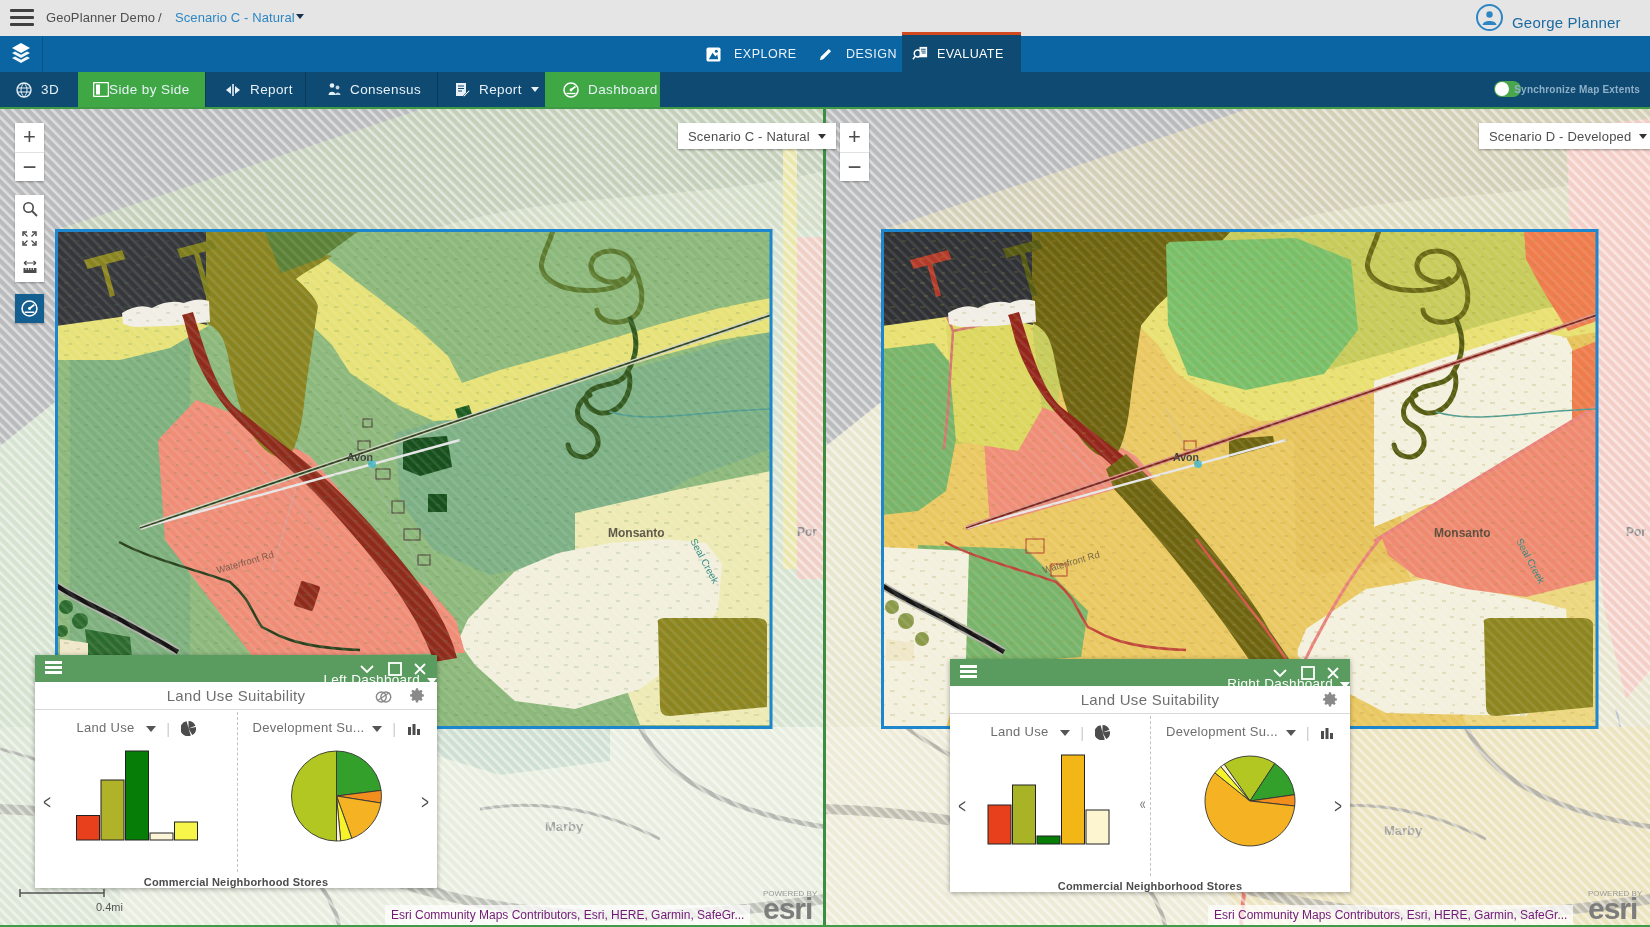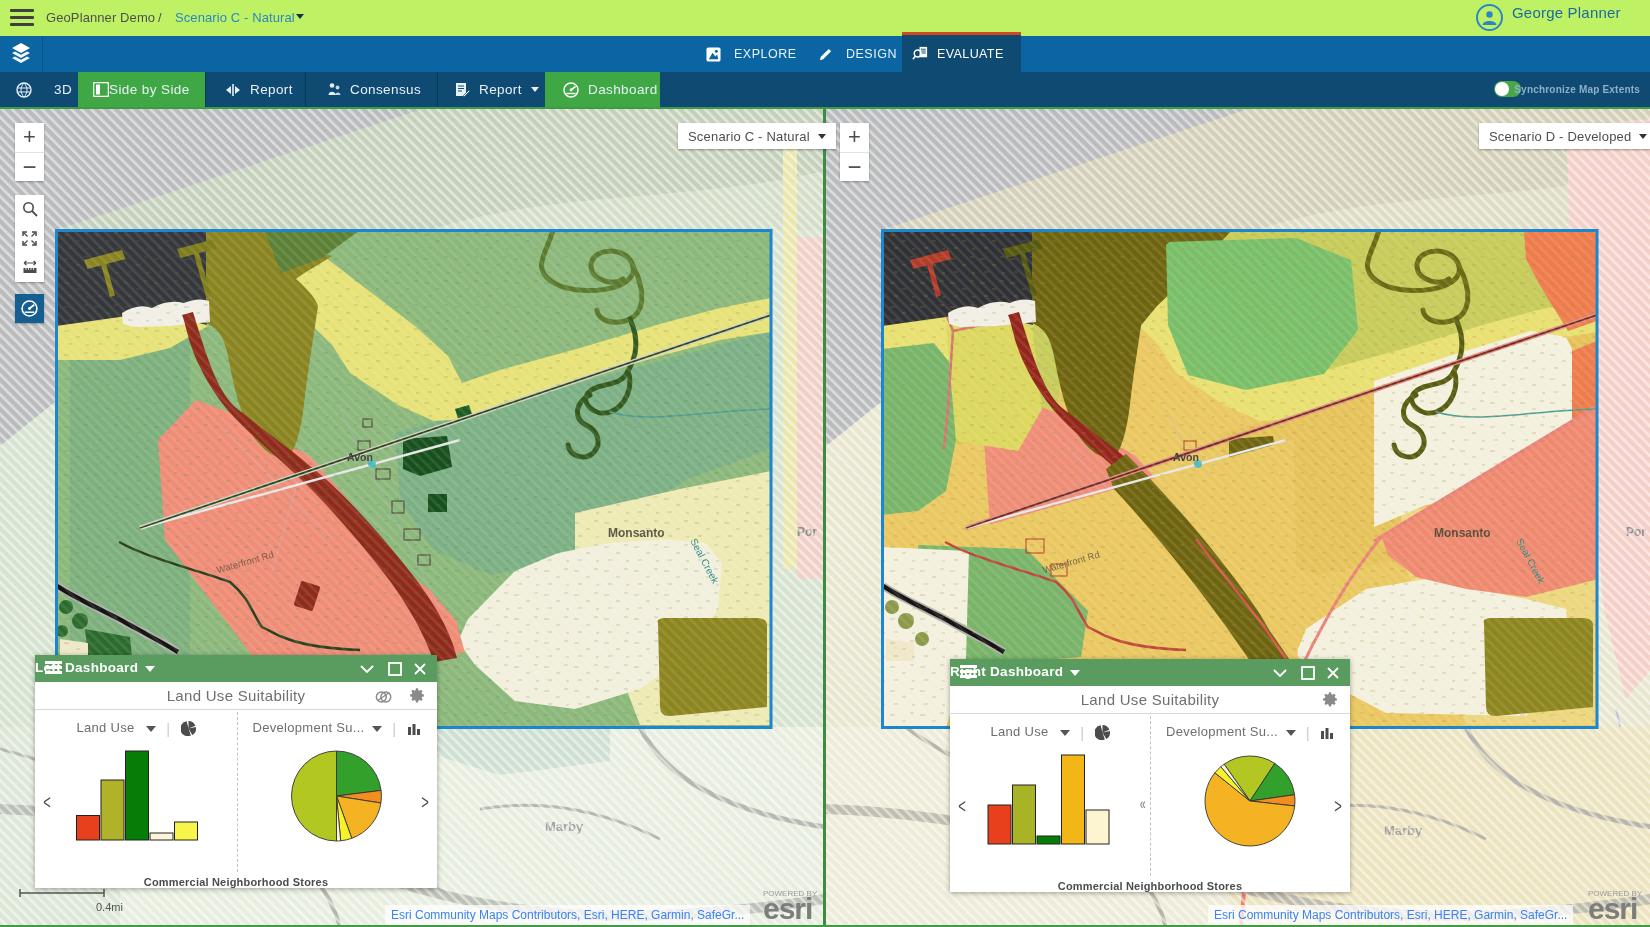--- a/index.html
+++ b/index.html
@@ -1,24 +1,24 @@
 <!DOCTYPE html>
 <html><head><meta charset="utf-8"><style>
 *{margin:0;padding:0;box-sizing:border-box}
 html,body{width:1650px;height:927px;overflow:hidden;font-family:"Liberation Sans",sans-serif;background:#fff}
 #app{position:relative;width:1650px;height:927px}
 
-#topbar{position:absolute;left:0;top:0;width:1650px;height:36px;background:#bef264}
+#topbar{position:absolute;left:0;top:0;width:1650px;height:36px;background:#e5e5e5}
 #burger{position:absolute;left:10px;top:9px;width:24px;height:17px}
 #burger div{height:3px;background:#404040;margin-bottom:4px;border-radius:1px}
 .crumb{position:absolute;top:10px;font-size:13px;color:#4f4f4f;letter-spacing:.1px}
 .crumb.blue{color:#2d86c4}
 #avatar{position:absolute;left:1476px;top:4px;width:27px;height:27px;border:2px solid #2d86c4;border-radius:50%}
 #avatar svg{display:block;margin:3px auto 0}
-#uname{position:absolute;left:1512px;top:4px;font-size:15px;color:#1c6ba0;letter-spacing:.2px}
+#uname{position:absolute;left:1512px;top:14px;font-size:15px;color:#1c6ba0;letter-spacing:.2px}
 
 #navbar{position:absolute;left:0;top:36px;width:1650px;height:36px;background:#0a65a2}
 .navtab{position:absolute;top:0;height:36px;color:#e9f2f9;font-size:12.5px;letter-spacing:.5px;display:flex;align-items:center}
 #evaltab{position:absolute;left:902px;top:32px;width:119px;height:40px;background:#0e4a72;border-top:3px solid #d0491f;color:#fff;font-size:12.5px;letter-spacing:.4px;display:flex;align-items:center}
 
 #toolbar{position:absolute;left:0;top:72px;width:1650px;height:35px;background:#0e4a72}
 .titem{position:absolute;top:0;height:35px;display:flex;align-items:center;color:#e8f1f8;font-size:13.5px;letter-spacing:.4px}
 .titem.green{background:#3fa845}
 .tsep{position:absolute;top:0;width:1px;height:35px;background:rgba(0,0,0,.22)}
 #greenline{position:absolute;left:0;top:107px;width:1650px;height:2px;background:#3e9a44}
@@ -28,26 +28,26 @@
 #lmap{left:0}#rmap{left:826px;width:824px}
 #divider{position:absolute;left:823px;top:0;width:3px;height:818px;background:#3c8c42}
 
 .mctl{position:absolute;background:#fff;width:29px;box-shadow:0 1px 2px rgba(0,0,0,.3)}
 .zbtn{height:29px;color:#4c4c4c;font-size:22px;line-height:27px;text-align:center;font-weight:400}
 .zbtn+.zbtn{border-top:1px solid #e2e2e2}
 .mdash{position:absolute;width:29px;height:29px;background:#155e90;box-shadow:0 1px 2px rgba(0,0,0,.3)}
 .scen{position:absolute;top:14px;height:26px;white-space:nowrap;background:#fff;box-shadow:0 1px 2px rgba(0,0,0,.35);font-size:13px;color:#4d4d4d;display:flex;align-items:center;padding:0 10px;letter-spacing:.2px}
 .scen .car{margin-left:8px;width:0;height:0;border-left:4.5px solid transparent;border-right:4.5px solid transparent;border-top:5px solid #333}
 
-.attr{position:absolute;bottom:2px;height:20px;background:rgba(255,255,255,.72);color:#3b82f6;font-size:12px;line-height:20px;padding:0 6px;white-space:nowrap}
+.attr{position:absolute;bottom:2px;height:20px;background:rgba(255,255,255,.72);color:#701a75;font-size:12px;line-height:20px;padding:0 6px;white-space:nowrap}
 .esrilogo{position:absolute;color:#7d7d7d;font-weight:700;letter-spacing:-1px}
 
 .dash{position:absolute;background:#fff;box-shadow:0 1px 5px rgba(0,0,0,.35)}
 .dhead{height:27px;background:#5a9c60;position:relative;color:#fff}
-.dtitle{position:absolute;width:100%;text-align:left;top:5px;font-size:13.5px;font-weight:700;letter-spacing:.3px}
+.dtitle{position:absolute;width:100%;text-align:right;top:17px;font-size:13.5px;font-weight:400;letter-spacing:.3px}
 .dham{position:absolute;left:10px;top:6px;width:17px;height:14px}
 .dham div{height:2.5px;background:#fff;margin-bottom:2.6px}
 .dwin{position:absolute;right:8px;top:5px;font-size:14px;letter-spacing:6px;white-space:nowrap}
 .dsub{height:28px;border-bottom:1px solid #d9d9d9;position:relative;color:#6f6f6f;font-size:15px;text-align:center;line-height:28px;letter-spacing:.3px}
 .dcharts{position:relative}
 .chead{position:absolute;top:10px;width:100%;text-align:center;color:#6e6e6e;font-size:13px;letter-spacing:.3px}
 .cdiv{position:absolute;top:2px;bottom:14px;border-left:1px dashed #c3c3c3}
 .arr{position:absolute;color:#4a4a4a;font-size:21px;font-weight:400;font-family:"Liberation Sans",sans-serif;transform:scaleX(.62)}
 .dcap{position:absolute;width:100%;text-align:center;font-size:11px;font-weight:700;color:#4c4c4c;letter-spacing:.2px}
 </style></head>
@@ -108,21 +108,21 @@
       </svg>
       <span style="margin-left:8px">EVALUATE</span>
     </div>
 
 <div id="toolbar">
   <div class="titem" style="left:0;width:78px;padding-left:16px">
         <svg width="16" height="16" viewBox="0 0 16 16">
           <circle cx="8" cy="8" r="7" fill="none" stroke="#e8f1f8" stroke-width="1.4"></circle>
           <path d="M8 1 C4 5 4 11 8 15 M8 1 C12 5 12 11 8 15 M1.3 6 H14.7 M1.3 10 H14.7" stroke="#e8f1f8" stroke-width="1" fill="none"></path>
         </svg>
-        <span style="margin-left:22px">3D</span>
+        <span style="margin-left:9px">3D</span>
       </div>
   <div class="titem green" style="left:78px;width:127px;padding-left:15px">
         <svg width="16" height="15" viewBox="0 0 16 15">
           <rect x="0.5" y="0.5" width="15" height="14" rx="1.5" fill="none" stroke="#fff" stroke-width="1.5"></rect>
           <rect x="3" y="2.5" width="4" height="10" fill="#fff"></rect>
         </svg>
         <span style="margin-left:0">Side by Side</span>
       </div>
   <div class="titem" style="left:205px;width:100px;padding-left:20px">
         <svg width="16" height="14" viewBox="0 0 16 14">

